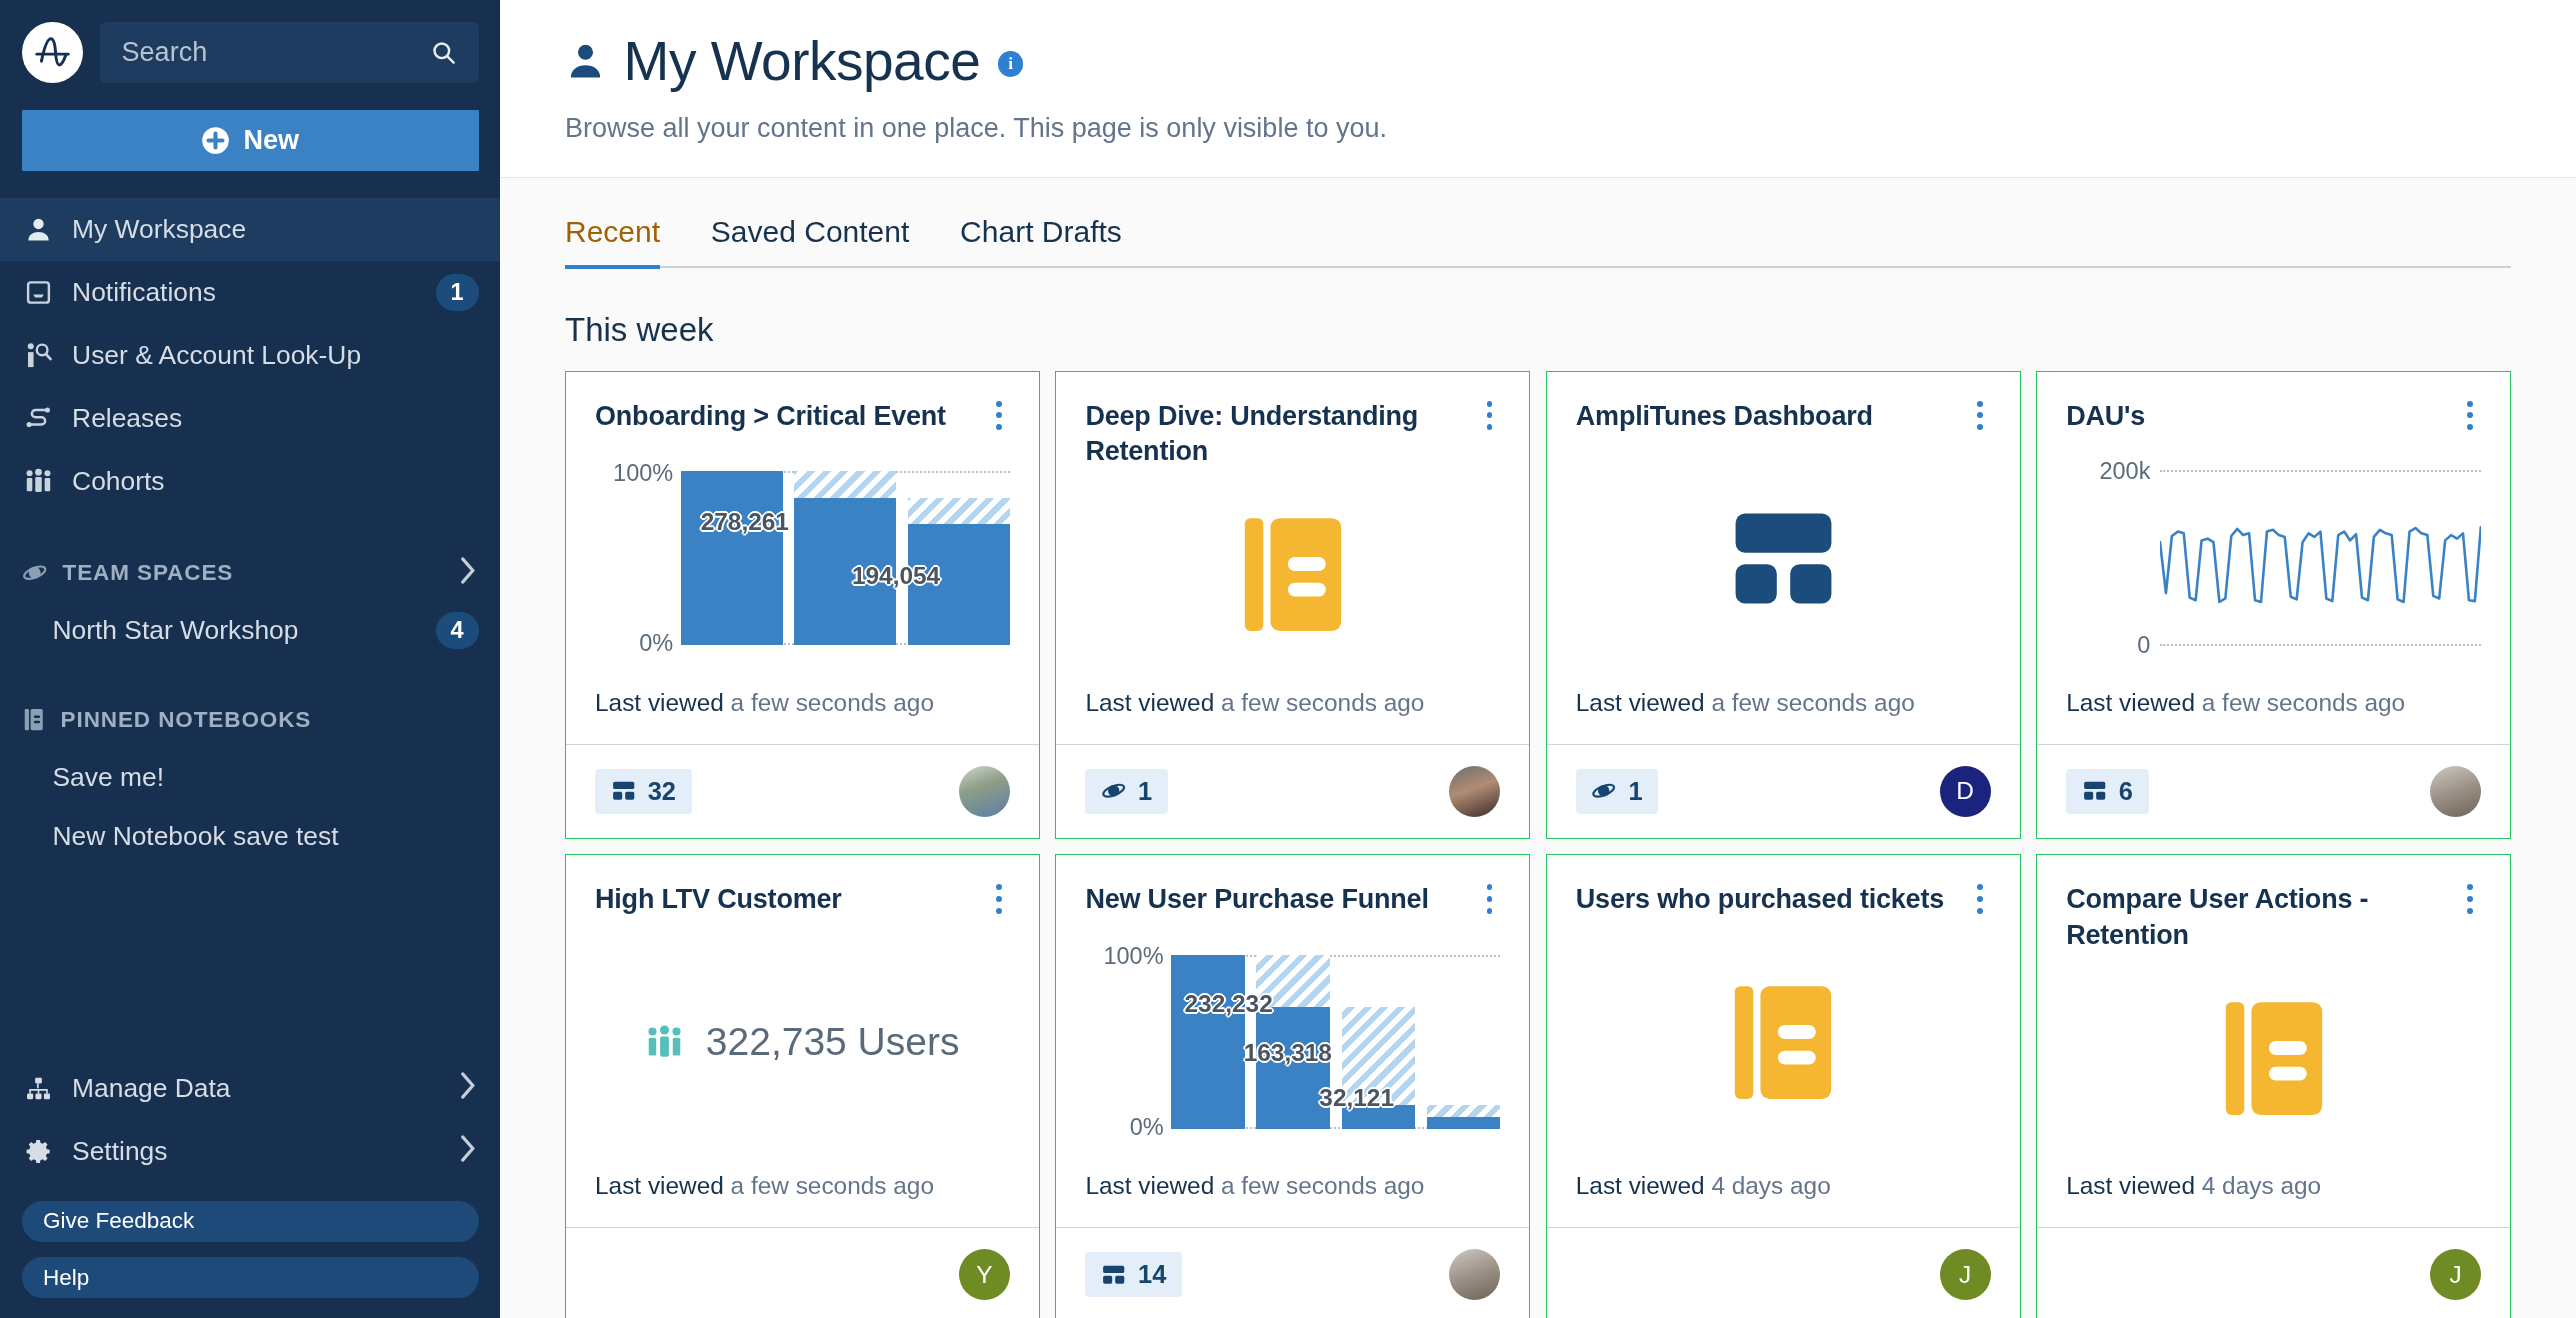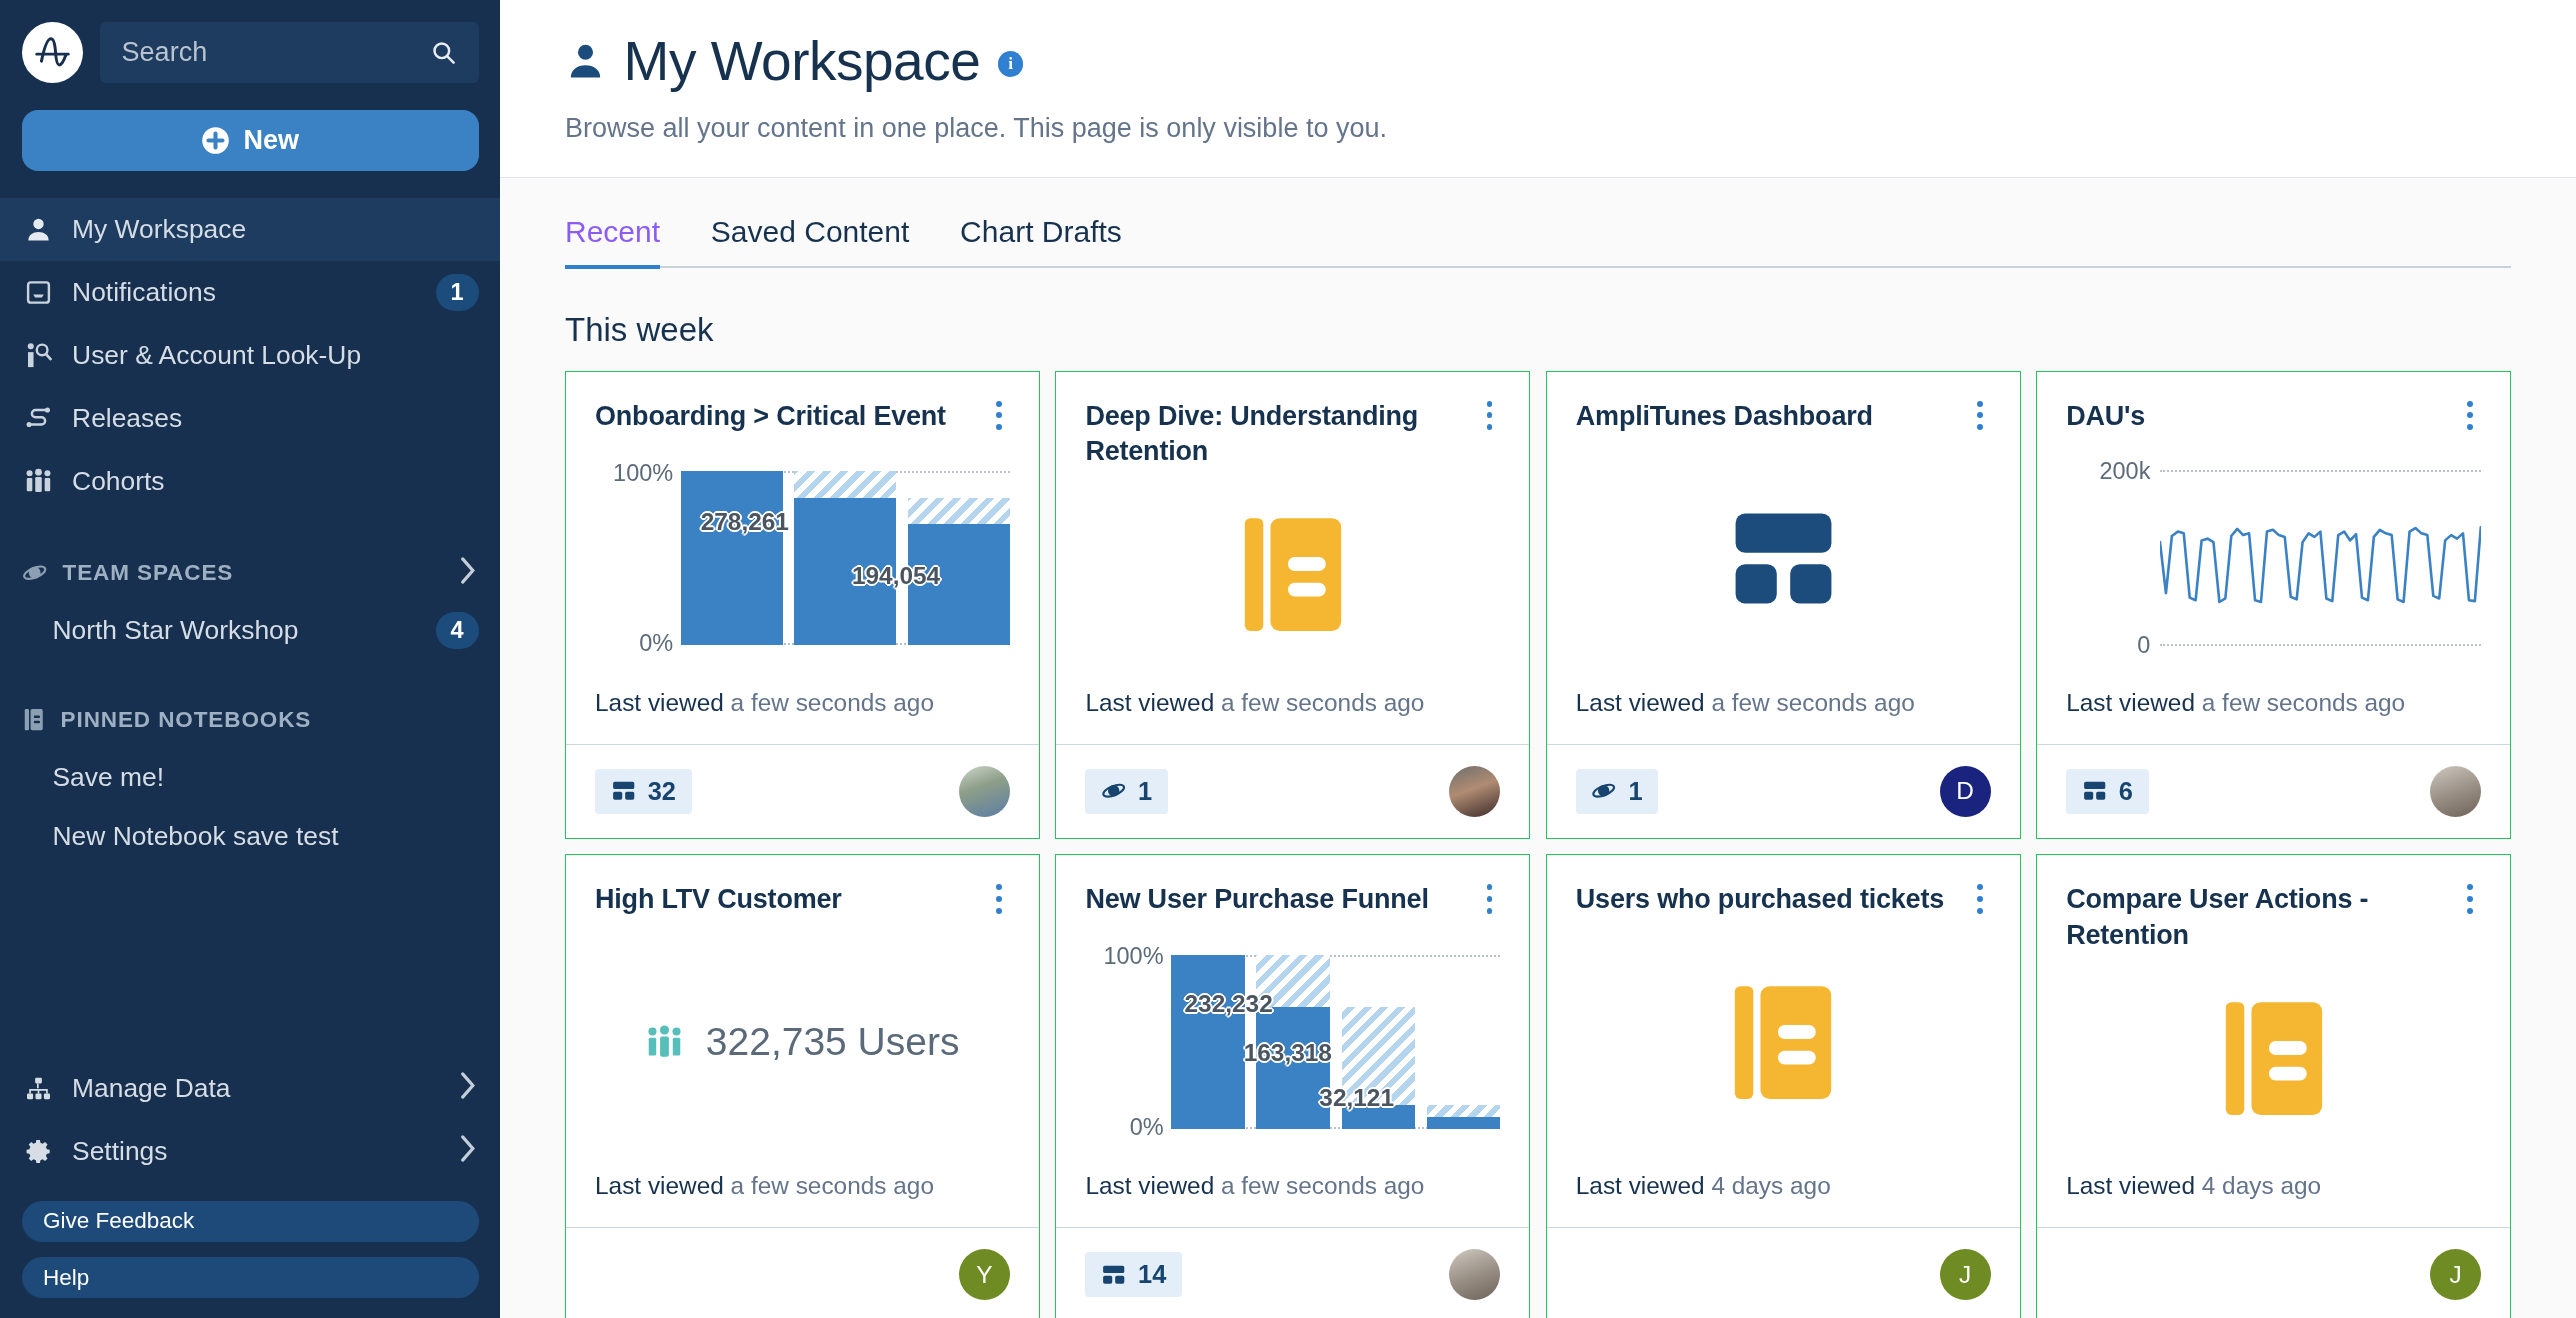--- a/index.html
+++ b/index.html
@@ -29,21 +29,21 @@
   .search-box {
     flex: 1; height: 61px; background: #1d3c60;
     border-radius: 5.9px; display: flex; align-items: center;
     padding: 0 21.5px; cursor: text;
   }
   .search-box .ph { flex: 1; color: #b9c4d0; font-size: 27px; }
   .search-box .sicon { color: #e7ecf1; display: flex; }
 
   .new-btn {
     margin: 27px 0 0 0; height: 61px; width: 100%;
-    background: #3b82c4; border-radius: 16px;
+    background: #3b82c4; border-radius: 1px;
     display: flex; align-items: center; justify-content: center;
     gap: 13.7px; color: #fff; font-size: 27px; font-weight: 700;
     cursor: pointer; border: none;
     font-family: "Liberation Sans", sans-serif;
   }
 
   .sb-nav { margin-top: 27px; }
   .nav-item {
     height: 63px; display: flex; align-items: center;
     padding: 0 21.5px; gap: 17.6px; cursor: pointer;
@@ -100,21 +100,21 @@
   .ph-sub { margin-top: 19.6px; font-size: 27px; color: #64748b; }
 
   .tabs-wrap { padding: 0 65px; background: #fafafa; }
   .tabs { display: flex; gap: 0; border-bottom: 2.9px solid #c8d2dc; margin-top: 37px; }
   .tab {
     font-size: 30px; color: #16324f; padding: 0 25.4px 17.6px 25.4px;
     cursor: pointer; position: relative; background: none; border: none;
     font-family: "Liberation Sans", sans-serif;
   }
   .tab:first-child { padding-left: 0; }
-  .tab.active { color: #8b5cf6; }
+  .tab.active { color: #a16207; }
   .tab.active::after {
     content: ""; position: absolute; left: 0; right: 25.4px; bottom: -2.9px;
     height: 3.9px; background: #2f80d0;
   }
 
   .section-title { font-size: 33px; color: #16324f; padding: 43px 65px 21.5px 65px; }
 
   .grid {
     display: grid; grid-template-columns: repeat(4, 1fr);
     gap: 15.6px; padding: 0 65px;

